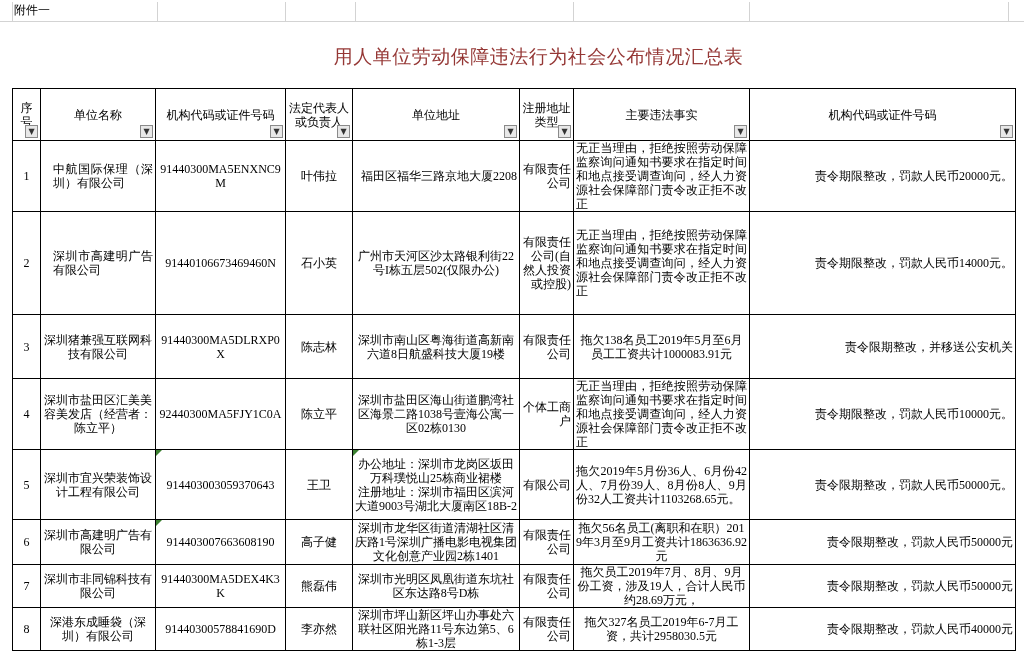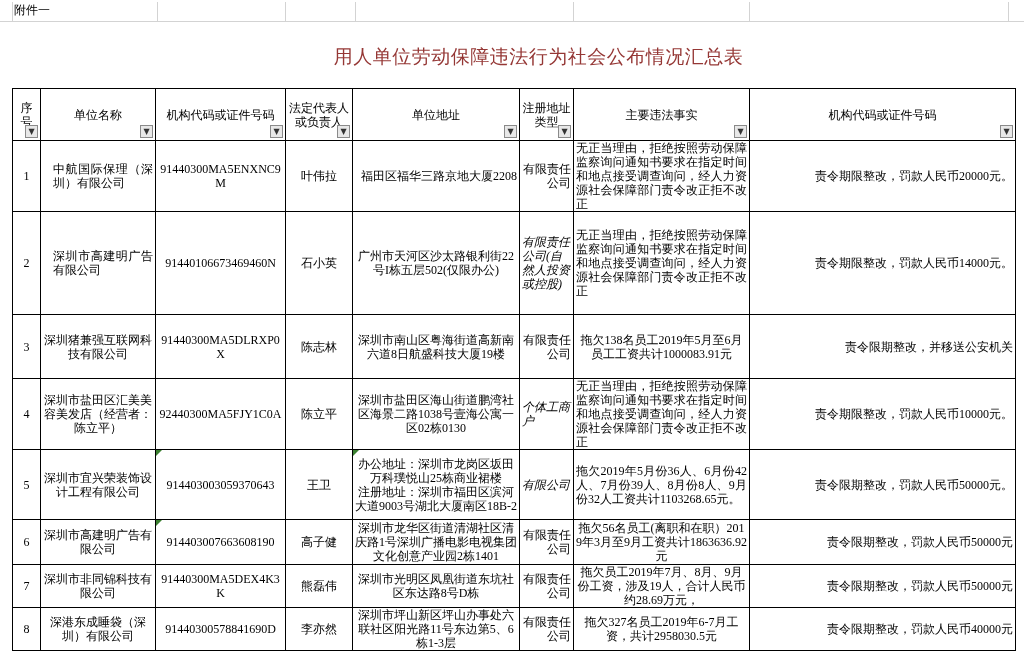--- a/index.html
+++ b/index.html
@@ -29,21 +29,21 @@
   .main th{text-align:center;white-space:pre-line;}
   .row-1{height:70px}.row-2{height:103px}.row-3{height:64px}.row-4{height:71px}
   .row-5{height:70px}.row-6{height:45px}.row-7{height:42px}.row-8{height:43px}
   .col-seq,.col-code,.col-rep{text-align:center;}
   .col-name,.col-addr,.col-facts{text-align:center;}
   .col-regtype,.col-action{text-align:right;}
   .col-addr .ct{white-space:pre-line;}
   .row-1 .col-name,.row-2 .col-name{text-align:justify;padding-left:12px;}
   .row-1 .col-addr{text-align:right;}
   .row-1 .col-facts,.row-2 .col-facts,.row-4 .col-facts,.row-5 .col-facts{text-align:justify;}
-  .row-2 .col-regtype,.row-4 .col-regtype,.row-5 .col-regtype{text-align:left;font-style:italic;}
+  .row-2 .col-regtype,.row-4 .col-regtype,.row-5 .col-regtype{text-align:right;}
   
   .filter-btn{
     position:absolute;right:2px;bottom:2px;width:13px;height:13px;
     background:#e8e8e8;border:1px solid #8a8a8a;box-sizing:border-box;
     font-size:8px;line-height:11px;color:#333;text-align:center;cursor:pointer;
     font-family:"DejaVu Sans",sans-serif;white-space:normal;
   }
   
   .err-tri{
     position:absolute;top:0;left:0;width:0;height:0;

